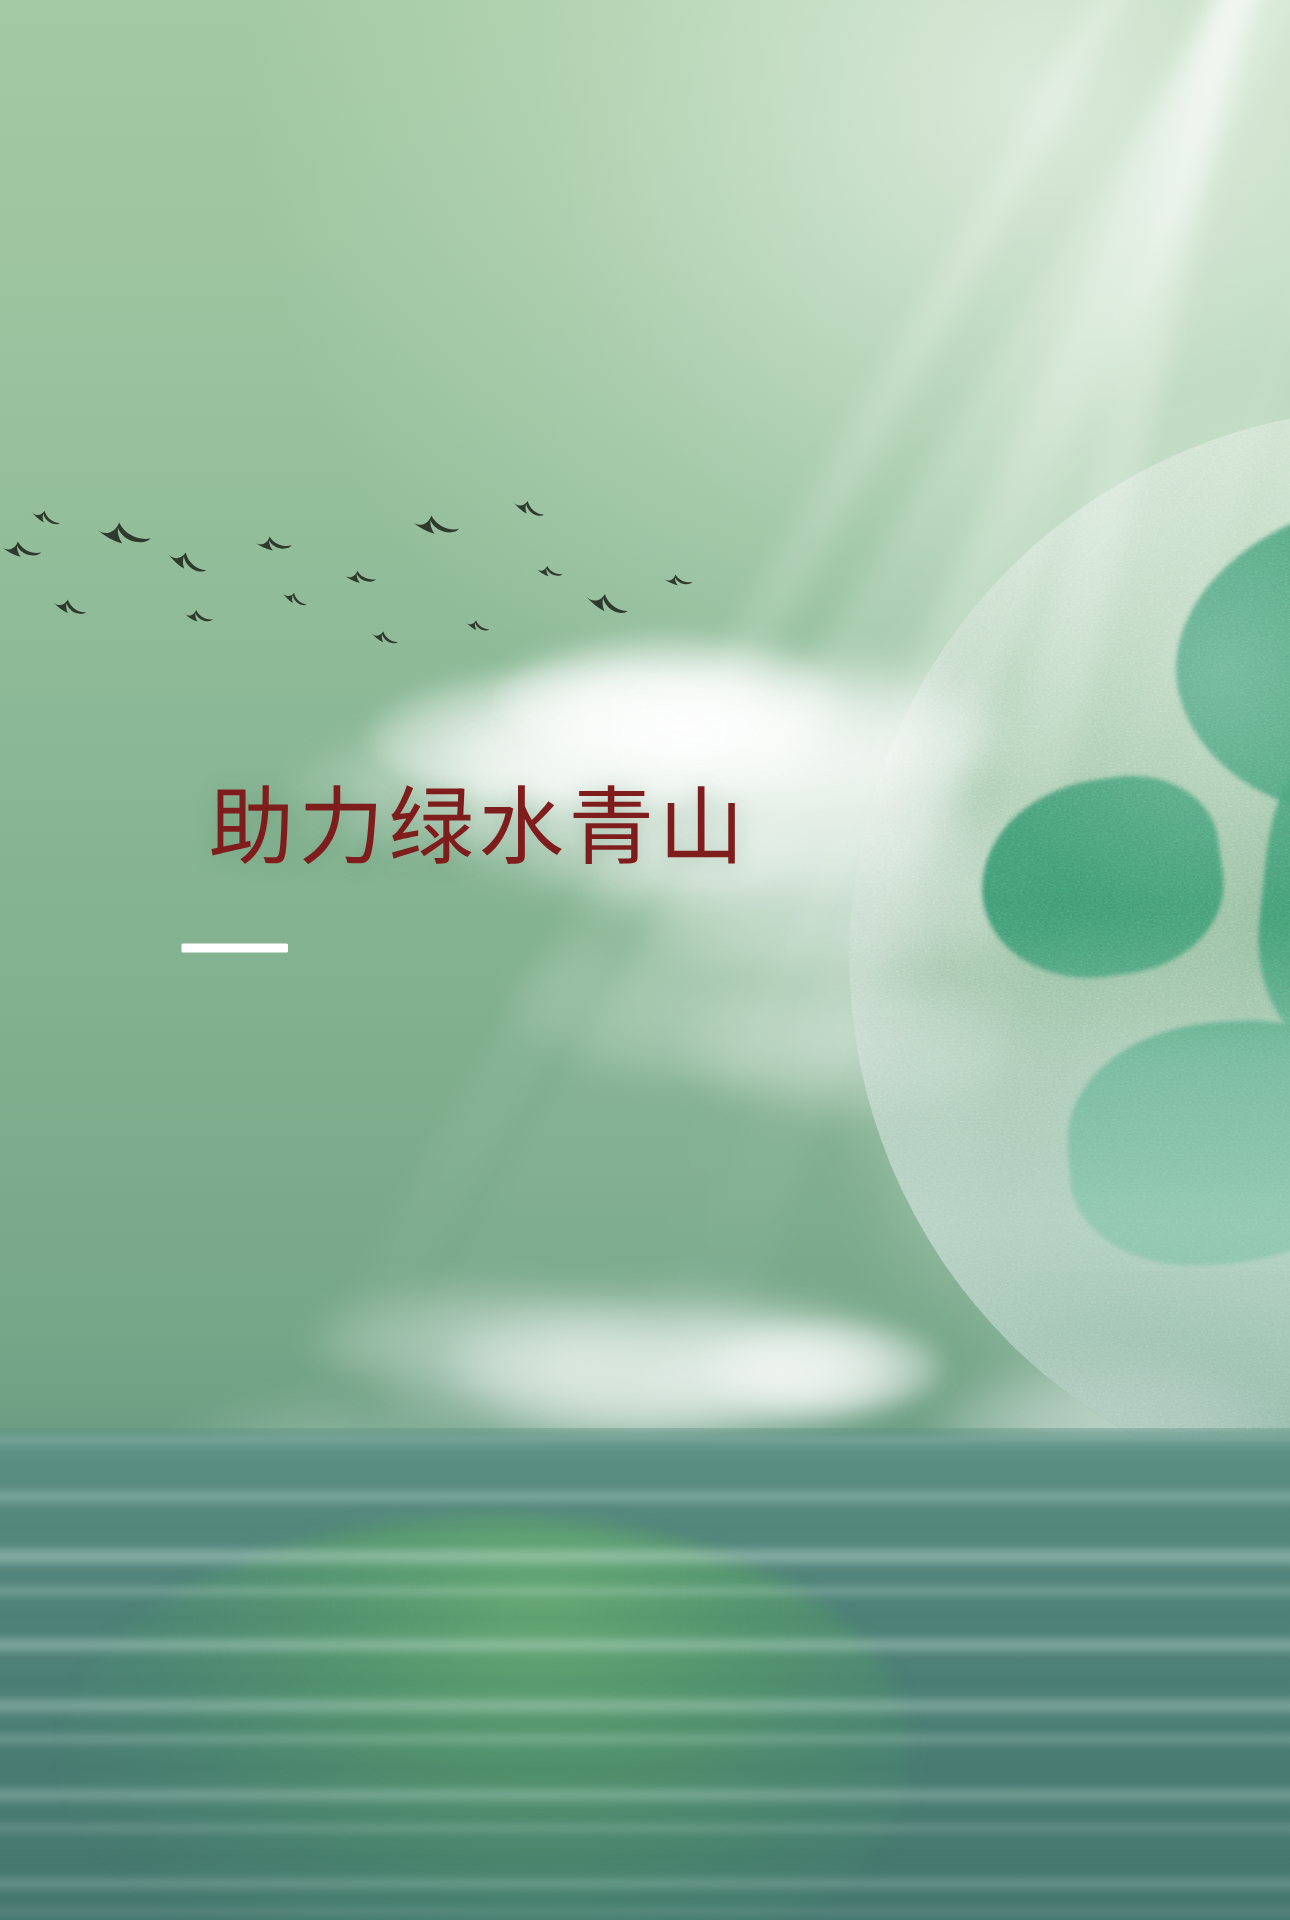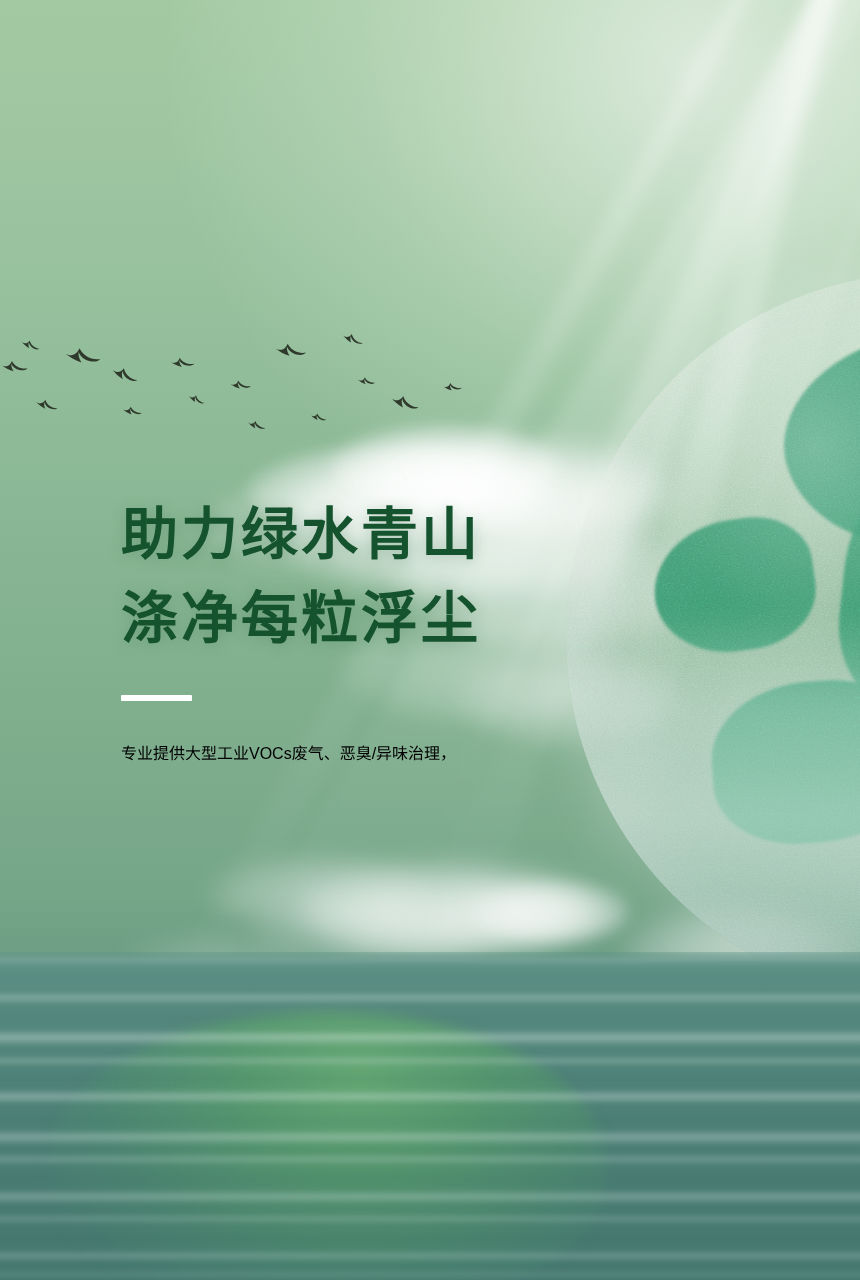--- a/index.html
+++ b/index.html
@@ -228,24 +228,24 @@
   
   .content {
     position: absolute;
     left: 121px;
     top: 492px;
     width: 560px;
   }
   .headline {
     font-size: 57px;
     line-height: 84px;
-    font-weight: 700;
-    color: #14532d;
+    font-weight: 400;
+    color: #7f1d1d;
     letter-spacing: 3px;
-    margin: 0;
+    margin: 18px;
     text-shadow: 0 2px 14px rgba(60,110,80,0.28);
   }
   .divider {
     width: 71px;
     height: 6px;
     background: #ffffff;
     margin: 35px 0 0 0;
     border-radius: 1px;
   }
   .subcopy {
@@ -418,22 +418,20 @@
         <path d="M -13 -5 C -9 -1.2 -5 1.6 -0.6 3.2 C -2.2 0.4 -2.6 -2.2 -2.2 -4.6 C -1.2 -1.4 1.6 1.4 5.2 2.6 C 9 3.8 12 3.2 13.4 1.6 C 10.4 2.2 6.4 1.2 3.2 -1.2 C 0.6 -3.2 -0.6 -5.4 -1.4 -7.2 C -2.4 -4.8 -4.4 -3 -6.8 -2.6 C -9 -2.2 -11.2 -3.2 -13 -5 Z" fill="#2f3a2c"></path>
       </g>
       <g transform="translate(318,88) rotate(3) scale(0.62)">
         <path d="M -13 -5 C -9 -1.2 -5 1.6 -0.6 3.2 C -2.2 0.4 -2.6 -2.2 -2.2 -4.6 C -1.2 -1.4 1.6 1.4 5.2 2.6 C 9 3.8 12 3.2 13.4 1.6 C 10.4 2.2 6.4 1.2 3.2 -1.2 C 0.6 -3.2 -0.6 -5.4 -1.4 -7.2 C -2.4 -4.8 -4.4 -3 -6.8 -2.6 C -9 -2.2 -11.2 -3.2 -13 -5 Z" fill="#2f3a2c"></path>
       </g>
     </svg>
 
   <div class="content">
     <h1 class="headline">
       <div>助力绿水青山</div>
-      <div>涤净每粒浮尘</div>
     </h1>
     <div class="divider"></div>
     <p class="subcopy">
       </p>
-      <div>专业提供大型工业VOCs废气、恶臭/异味治理，</div>
     <p></p>
   </div>
 
 </div>
 
 </body></html>

